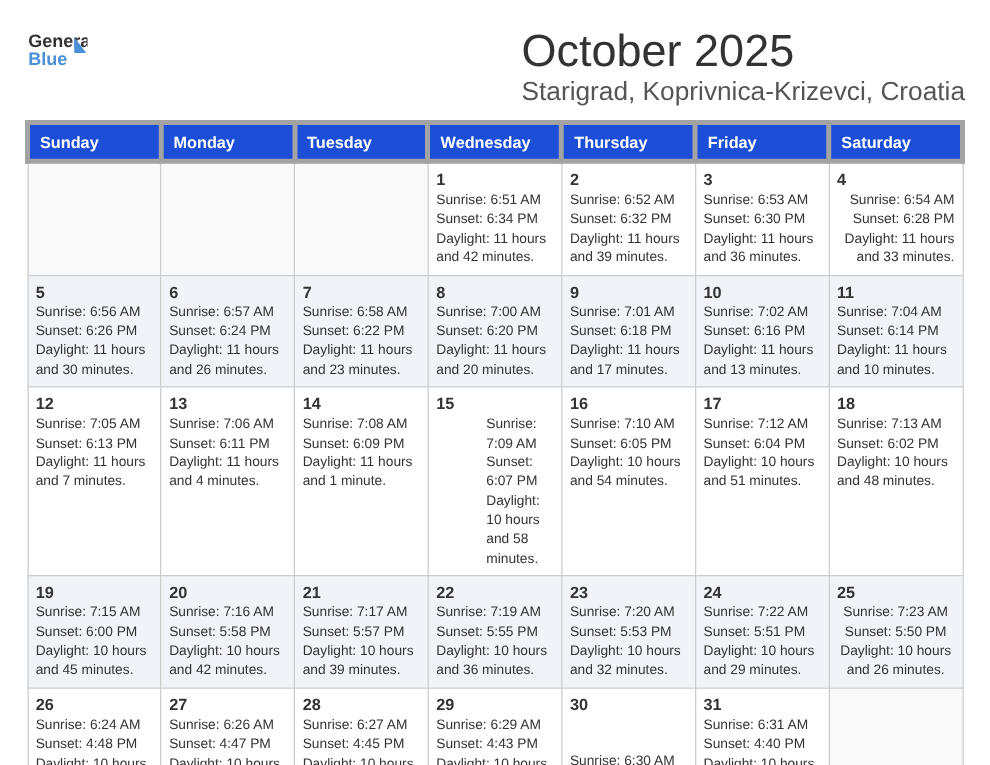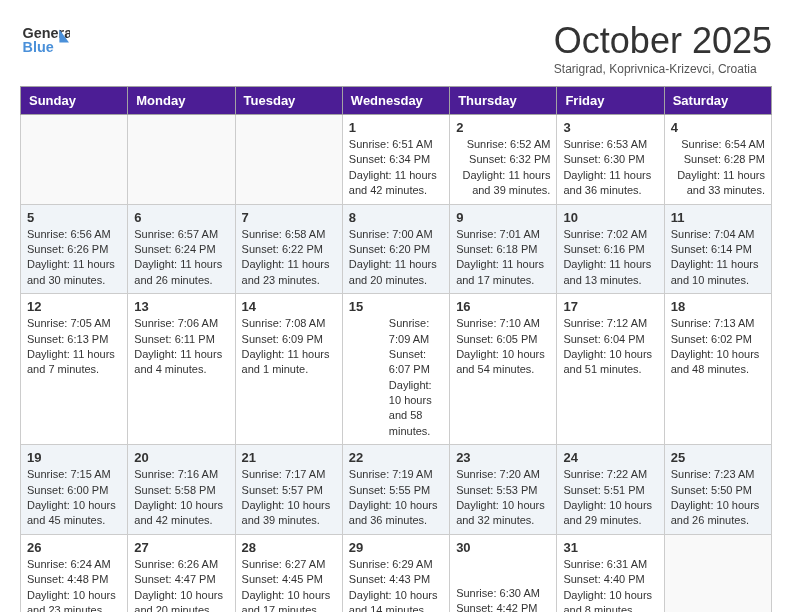--- a/index.html
+++ b/index.html
@@ -18,35 +18,35 @@
     }
     .title-section {
       text-align: left;
     }
     .month-title {
       font-size: 36px;
       font-weight: normal;
       color: #333;
     }
     .location-title {
-      font-size: 12px;
+      font-size: 21px;
       color: #555;
     }
     .calendar {
       width: 100%;
       border-collapse: collapse;
       border: 1px solid #ccc;
     }
     .calendar th {
-      background: #4c1d95;
+      background: #1d4ed8;
       color: #fff;
       text-align: left;
       padding: 6px 8px;
       font-size: 13px;
-      border: 1px solid #a3a3a3;
+      border: 4px solid #a3a3a3;
     }
     .calendar td {
       vertical-align: top;
       padding: 5px 6px;
       border: 1px solid #ccc;
       font-size: 11px;
       color: #333;
       width: 107px;
       min-height: 80px;
     }
@@ -115,21 +115,21 @@
         <td class="empty-cell"></td>
         <td>
           <span class="day-number">1</span>
           <div class="day-info" style="white-space: pre-line;">Sunrise: 6:51 AM
 Sunset: 6:34 PM
 Daylight: 11 hours
 and 42 minutes.</div>
         </td>
         <td>
           <span class="day-number">2</span>
-          <div class="day-info" style="white-space: pre-line; text-align: right;">Sunrise: 6:52 AM
+          <div class="day-info" style="white-space: pre-line;">Sunrise: 6:52 AM
 Sunset: 6:32 PM
 Daylight: 11 hours
 and 39 minutes.</div>
         </td>
         <td>
           <span class="day-number">3</span>
           <div class="day-info" style="white-space: pre-line;">Sunrise: 6:53 AM
 Sunset: 6:30 PM
 Daylight: 11 hours
 and 36 minutes.</div>
@@ -282,21 +282,21 @@
         </td>
         <td>
           <span class="day-number">24</span>
           <div class="day-info" style="white-space: pre-line;">Sunrise: 7:22 AM
 Sunset: 5:51 PM
 Daylight: 10 hours
 and 29 minutes.</div>
         </td>
         <td>
           <span class="day-number">25</span>
-          <div class="day-info" style="white-space: pre-line;">Sunrise: 7:23 AM
+          <div class="day-info" style="white-space: pre-line; text-align: center;">Sunrise: 7:23 AM
 Sunset: 5:50 PM
 Daylight: 10 hours
 and 26 minutes.</div>
         </td>
       </tr>
       <tr>
         <td>
           <span class="day-number">26</span>
           <div class="day-info" style="white-space: pre-line;">Sunrise: 6:24 AM
 Sunset: 4:48 PM

